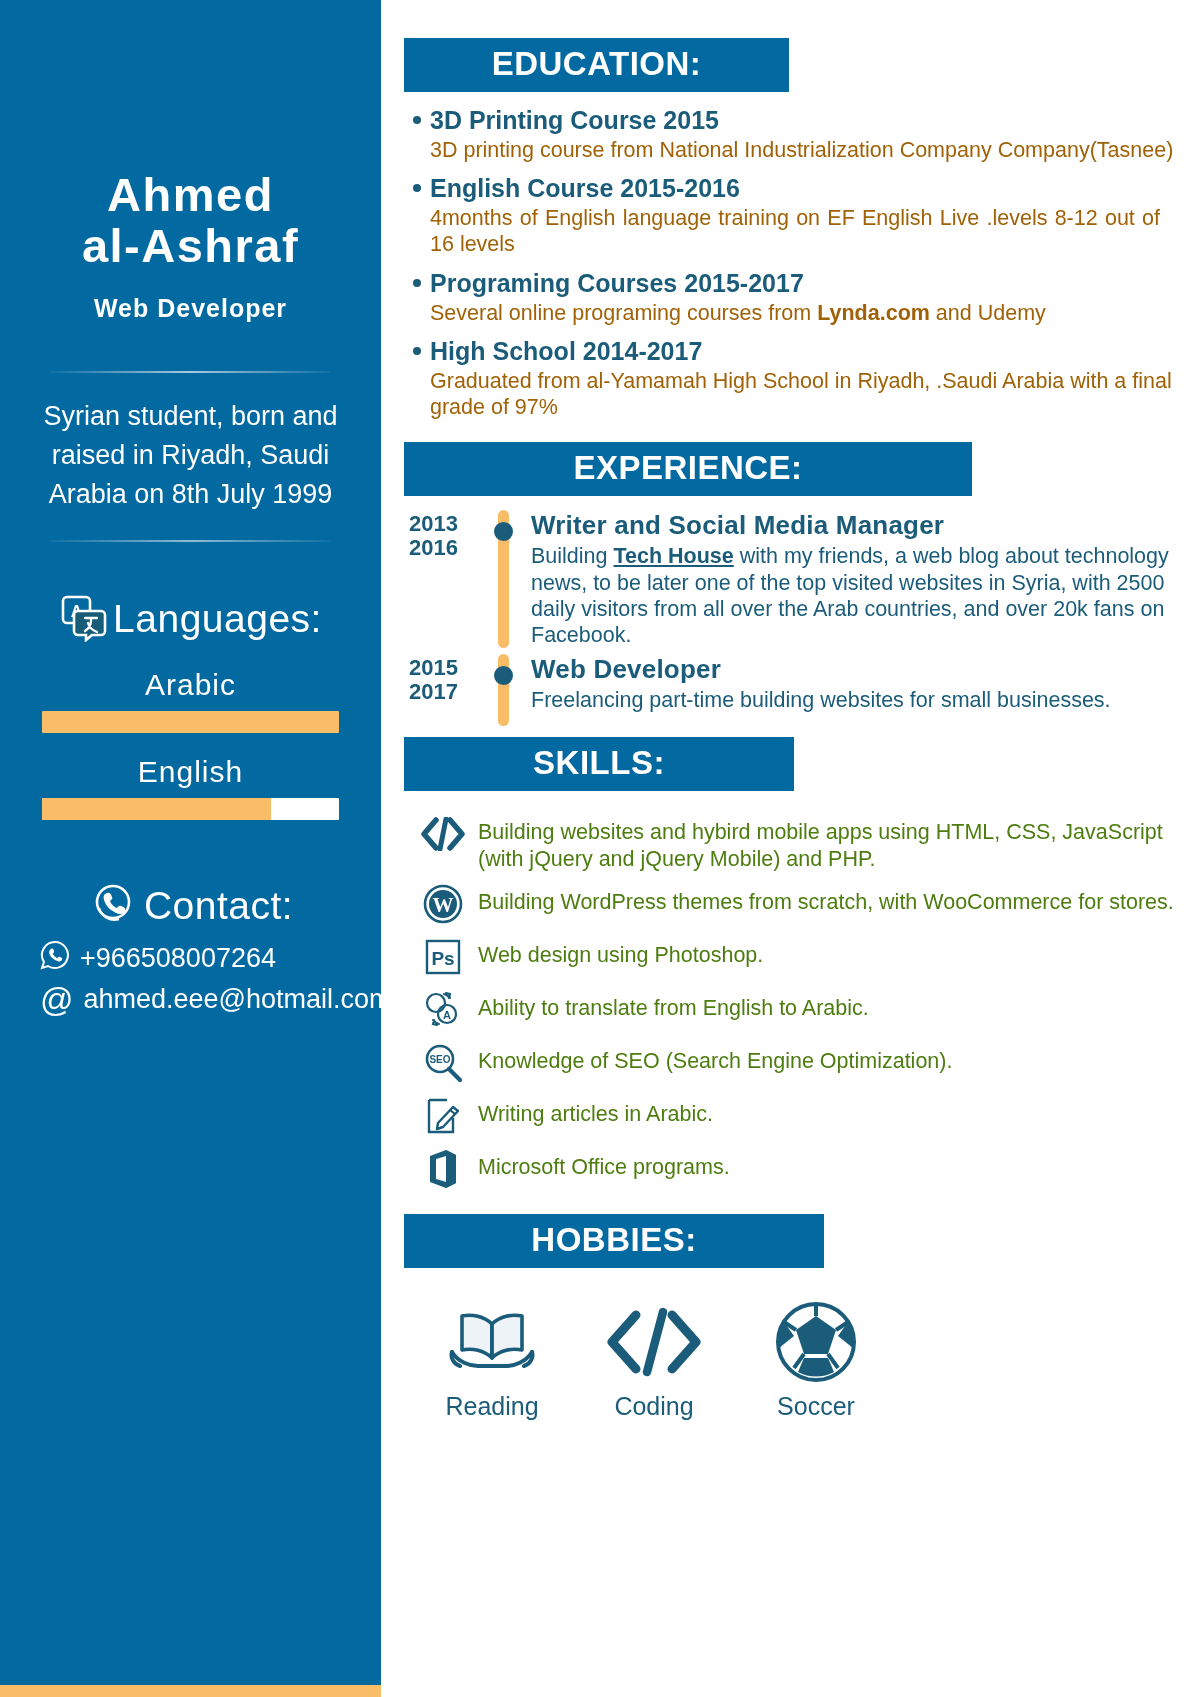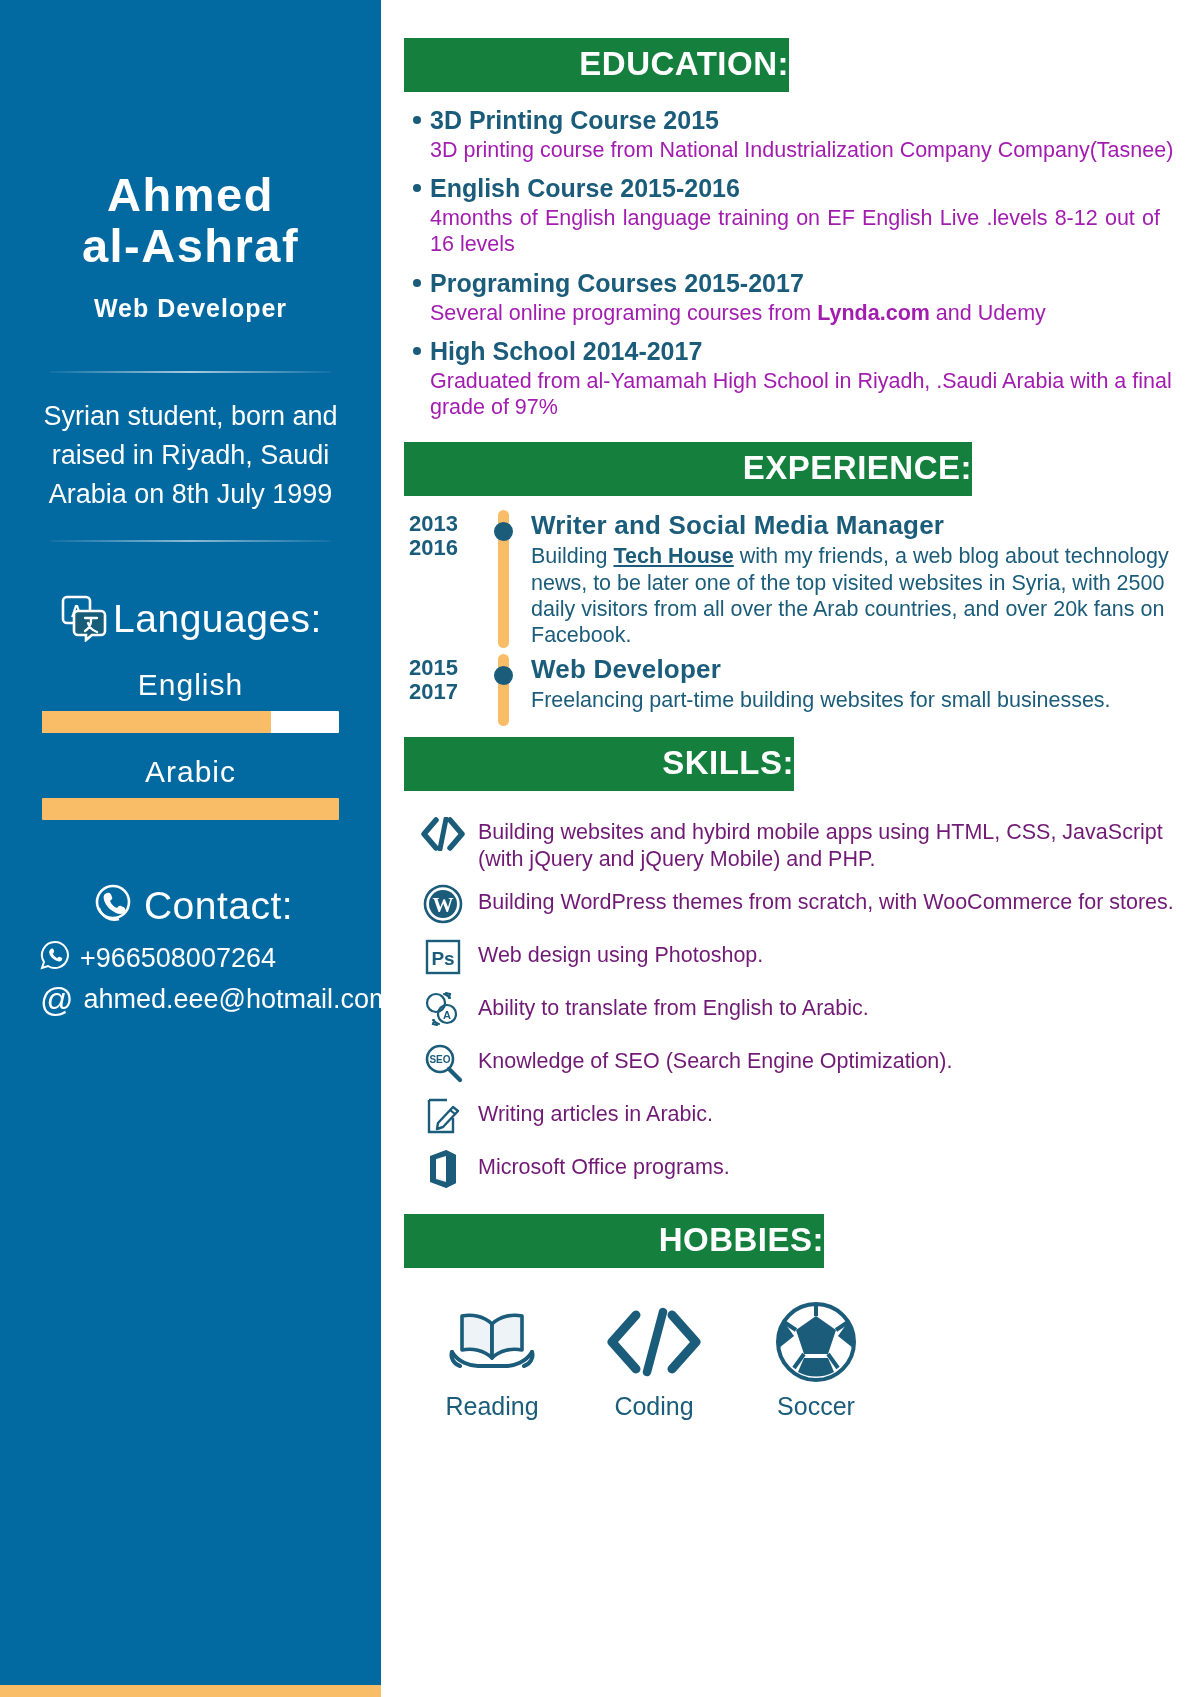--- a/index.html
+++ b/index.html
@@ -63,43 +63,43 @@
     display: flex; align-items: center; gap: 10px;
     font-size: 27px; margin-top: 6px; white-space: nowrap;
   }
 
   
   .main {
     flex: 1; background: #ffffff; position: relative;
     padding: 0 26px 0 18px;
   }
   .band {
-    background: #15803d; color: #ffffff;
+    background: #0369a1; color: #ffffff;
     font-size: 33px; font-weight: bold; letter-spacing: .5px;
-    padding: 7px 0 9px 0; text-align: right;
+    padding: 7px 0 9px 0; text-align: center;
   }
   .band-edu { width: 385px; margin: 38px 0 0 5px; }
   .band-exp { width: 568px; margin: 22px 0 0 5px; }
   .band-skills { width: 390px; margin: 24px 0 0 5px; }
   .band-hobbies { width: 420px; margin: 24px 0 0 5px; }
 
   
   .edu-list { margin-top: 14px; padding-left: 14px; }
   .edu-item { margin-bottom: 11px; }
   .edu-title {
     font-size: 25px; font-weight: bold; color: #1A5C7A;
     display: flex; align-items: baseline; gap: 9px;
   }
   .bullet {
     width: 8px; height: 8px; border-radius: 50%;
     background: #1A5C7A; display: inline-block; flex: none;
     position: relative; top: -5px;
   }
   .edu-desc {
-    font-size: 21.5px; color: #a21caf; line-height: 1.22;
+    font-size: 21.5px; color: #a16207; line-height: 1.22;
     margin-left: 17px; margin-top: 2px;
   }
   .justify { text-align: justify; padding-right: 14px; }
   .b { font-weight: bold; }
 
   
   .exp-list { margin-top: 14px; padding-left: 10px; }
   .exp-item { display: flex; gap: 8px; position: relative; }
   .exp-years {
     width: 72px; flex: none; text-align: left;
@@ -130,21 +130,21 @@
   
   .skill-list { margin-top: 22px; padding-left: 22px; }
   .skill-row {
     display: flex; align-items: flex-start; gap: 13px; margin-bottom: 11px;
   }
   .skill-icon {
     width: 44px; height: 42px; flex: none;
     display: flex; align-items: center; justify-content: center;
   }
   .skill-text {
-    font-size: 21.5px; color: #701a75; line-height: 1.22; padding-top: 6px;
+    font-size: 21.5px; color: #4d7c0f; line-height: 1.22; padding-top: 6px;
   }
 
   
   .hobby-row {
     display: flex; gap: 44px; margin-top: 28px; padding-left: 34px;
   }
   .hobby { width: 118px; text-align: center; }
   .hobby-ico { height: 92px; display: flex; align-items: center; justify-content: center; }
   .hobby-label { font-size: 25px; color: #1A5C7A; margin-top: 4px; }
 
@@ -178,30 +178,30 @@
           <rect x="4" y="5" width="27" height="26" rx="4" fill="none" stroke="#fff" stroke-width="2.6"></rect>
           <text x="17.5" y="25" font-family="Liberation Sans, sans-serif" font-size="16" font-weight="bold" fill="#fff" text-anchor="middle">A</text>
           <path d="M19 19 h23 a4 4 0 0 1 4 4 v16 a4 4 0 0 1 -4 4 h-9 l-6 5 v-5 h-8 a4 4 0 0 1 -4 -4 v-16 a4 4 0 0 1 4 -4 z" fill="#175D78" stroke="#fff" stroke-width="2.6"></path>
           <path d="M26 26 h12 M32 26 v3 c0 5 -3 8 -6 10 M29 31 c1 4 4 7 9 9" fill="none" stroke="#fff" stroke-width="2.3" stroke-linecap="round"></path>
         </svg>
       </span>
       <span class="side-head-text">Languages:</span>
     </div>
 
     <div>
+      <div class="lang-name">Arabic</div>
+      <div class="bar-outer">
+        <div class="bar-fill" id="lang0" style="width: 100%;"></div>
+      </div>
+    </div>
+
+    <div>
       <div class="lang-name">English</div>
       <div class="bar-outer">
         <div class="bar-fill" id="lang1" style="width: 77%;"></div>
-      </div>
-    </div>
-
-    <div>
-      <div class="lang-name">Arabic</div>
-      <div class="bar-outer">
-        <div class="bar-fill" id="lang0" style="width: 100%;"></div>
       </div>
     </div>
 
     <div class="side-head" style="margin-top:58px;">
       <span class="side-icon">
         <svg width="52" height="52" viewBox="0 0 52 52">
           <circle cx="25" cy="24" r="16" fill="none" stroke="#fff" stroke-width="2.6"></circle>
           <path d="M11 30 a16 16 0 0 0 20 11" fill="none" stroke="#fff" stroke-width="2.4"></path>
           <path d="M19 15 c3 -1 4 1 5 4 c1 2 -1 3 -2 4 c1 3 4 6 7 7 c1 -1 2 -3 4 -2 c3 1 5 2 4 5 c-1 3 -5 4 -9 2 c-6 -3 -10 -7 -12 -13 c-1 -4 0 -6 3 -7 z" fill="#fff"></path>
         </svg>

